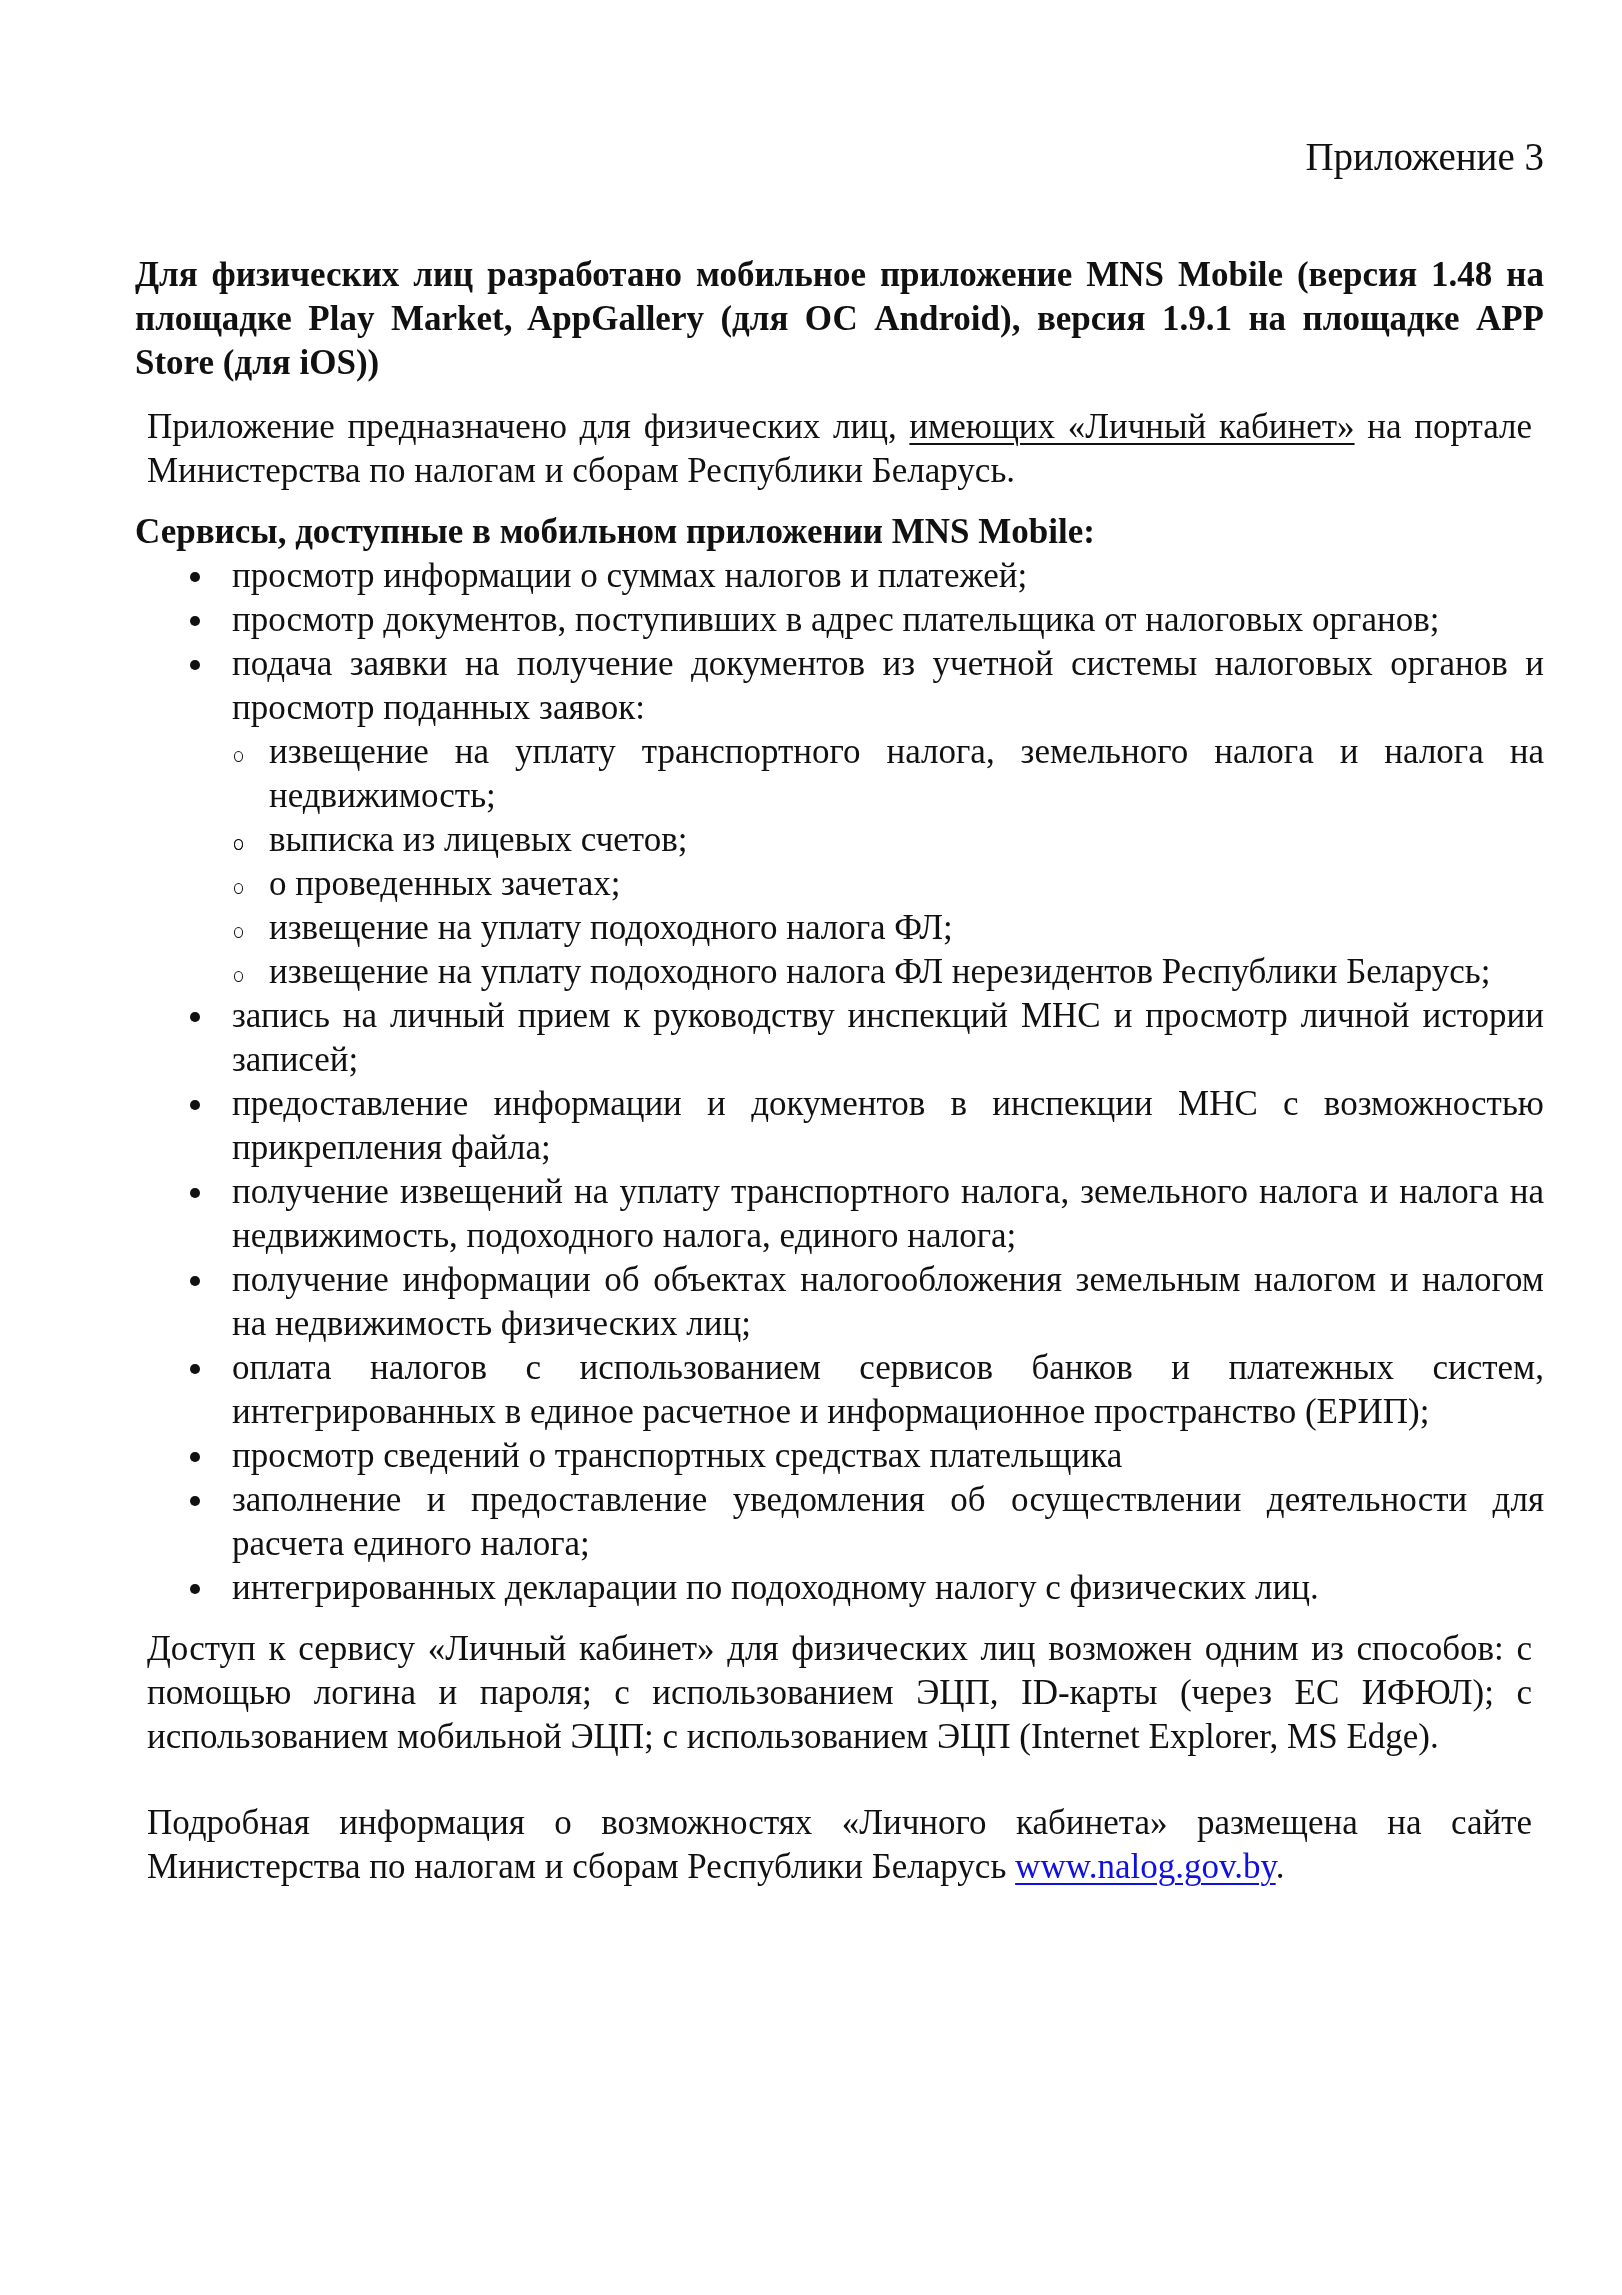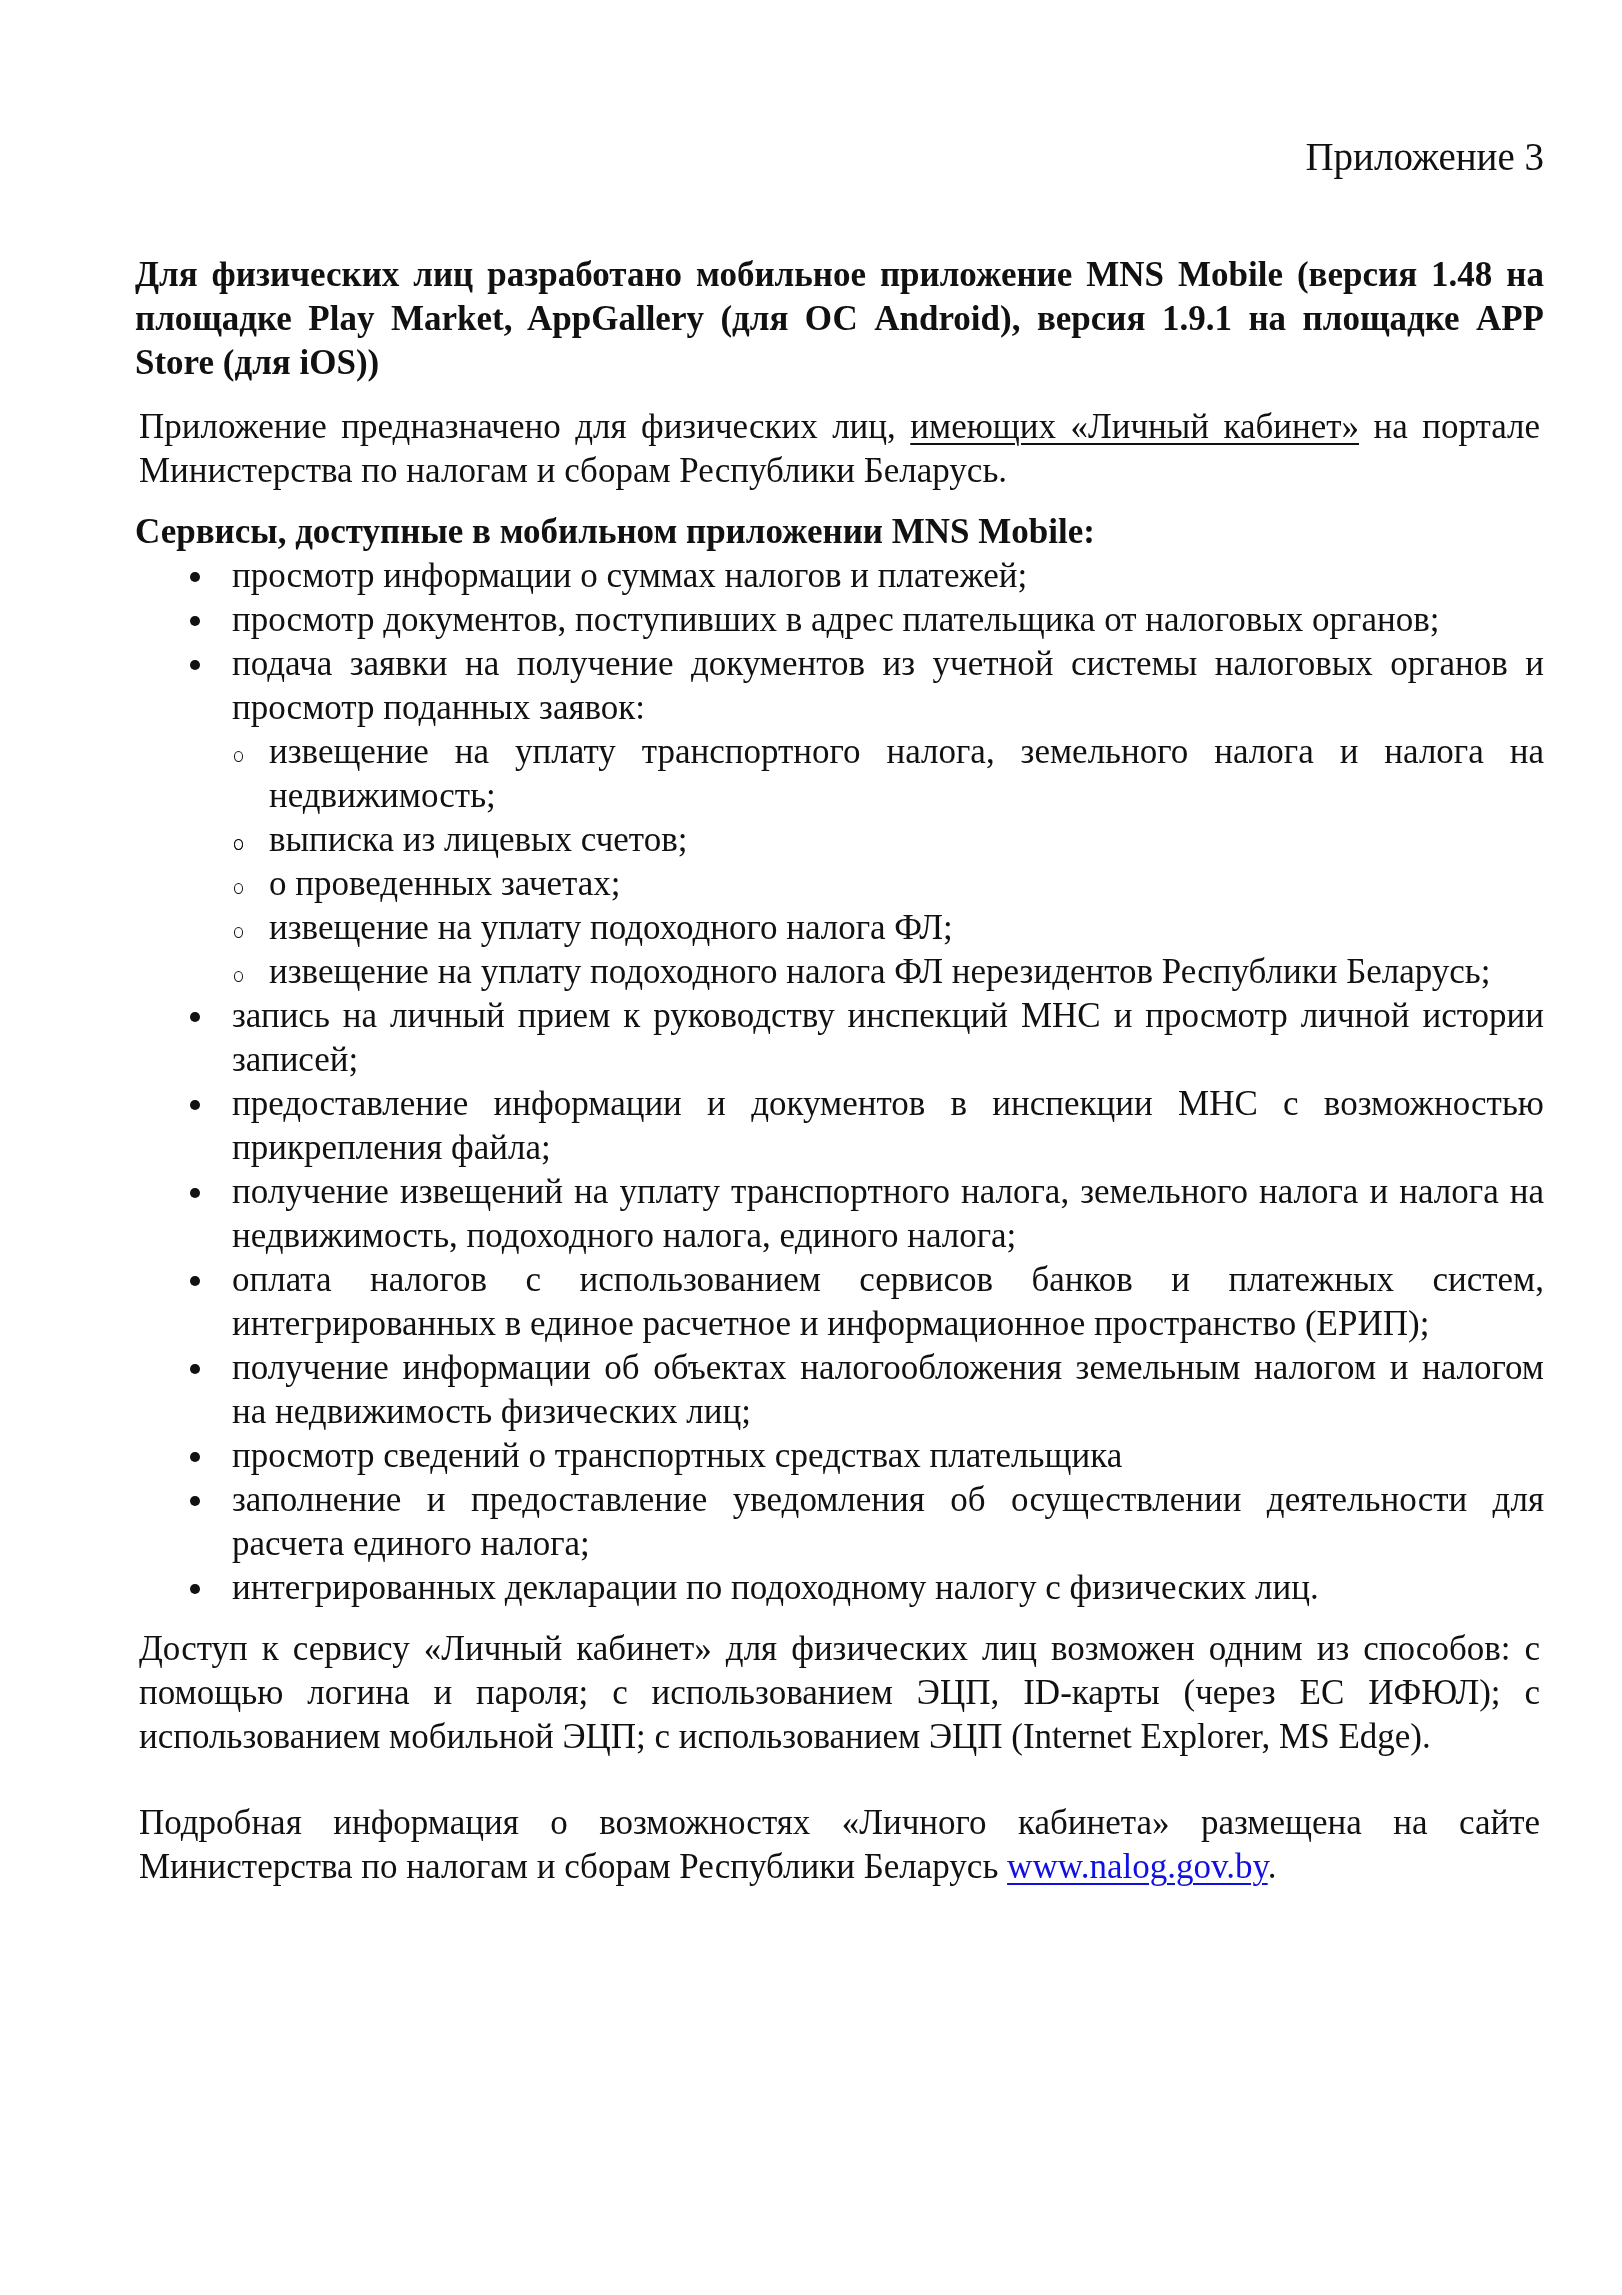--- a/index.html
+++ b/index.html
@@ -28,21 +28,21 @@
       font-size: 39px;
       line-height: 46px;
       margin: 0 0 73px 0;
     }
     .title {
       font-weight: bold;
       text-align: justify;
       margin: 0 0 19.6px 0;
     }
     p {
-      margin: 4px;
+      margin: 12px;
       text-align: justify;
     }
     .intro {
       margin-bottom: 17px;
     }
     .u {
       text-decoration: underline;
       text-decoration-thickness: 2px;
       text-underline-offset: 4.6px;
     }
@@ -138,22 +138,22 @@
           <li><span class="marker"></span><span>извещение на уплату транспортного налога, земельного налога и налога на недвижимость;</span></li>
           <li><span class="marker"></span></li>
           <li><span class="marker"></span><span>выписка из лицевых счетов;</span></li>
           <li><span class="marker"></span><span>о проведенных зачетах;</span></li>
           <li><span class="marker"></span><span>извещение на уплату подоходного налога ФЛ;</span></li>
           <li><span class="marker"></span><span>извещение на уплату подоходного налога ФЛ нерезидентов Республики Беларусь;</span></li>
         </ul></li>
       <li><span class="marker"></span><span>запись на личный прием к руководству инспекций МНС и просмотр личной истории записей;</span></li>
       <li><span class="marker"></span><span>предоставление информации и документов в инспекции МНС с возможностью прикрепления файла;</span></li>
       <li><span class="marker"></span><span>получение извещений на уплату транспортного налога, земельного налога и налога на недвижимость, подоходного налога, единого налога;</span></li>
+      <li><span class="marker"></span><span>получение информации об объектах налогообложения земельным налогом и налогом на недвижимость физических лиц;</span></li>
       <li><span class="marker"></span><span>оплата налогов с использованием сервисов банков и платежных систем, интегрированных в единое расчетное и информационное пространство (ЕРИП);</span></li>
-      <li><span class="marker"></span><span>получение информации об объектах налогообложения земельным налогом и налогом на недвижимость физических лиц;</span></li>
       <li><span class="marker"></span><span>просмотр сведений о транспортных средствах плательщика</span></li>
       <li><span class="marker"></span><span>заполнение и предоставление уведомления об осуществлении деятельности для расчета единого налога;</span></li>
       <li><span class="marker"></span><span>интегрированных декларации по подоходному налогу с физических лиц.</span></li>
     </ul>
 
   <p class="access">Доступ к сервису «Личный кабинет» для физических лиц возможен одним из способов: с помощью логина и пароля; с использованием ЭЦП, ID-карты (через ЕС ИФЮЛ); с использованием мобильной ЭЦП; с использованием ЭЦП (Internet Explorer, MS Edge).</p>
 
   <p class="more"><span>Подробная информация о возможностях «Личного кабинета» размещена на сайте Министерства по налогам и сборам Республики Беларусь </span><a class="link" href="#">www.nalog.gov.by</a><span>.</span></p>
 </div>
 

